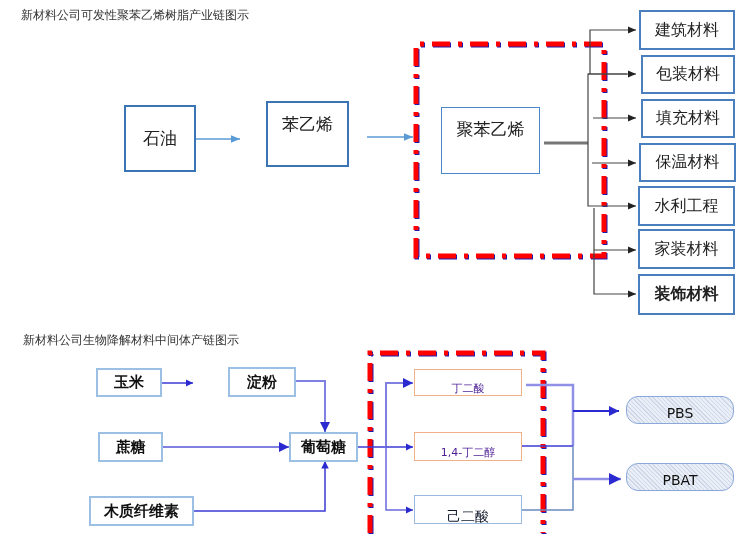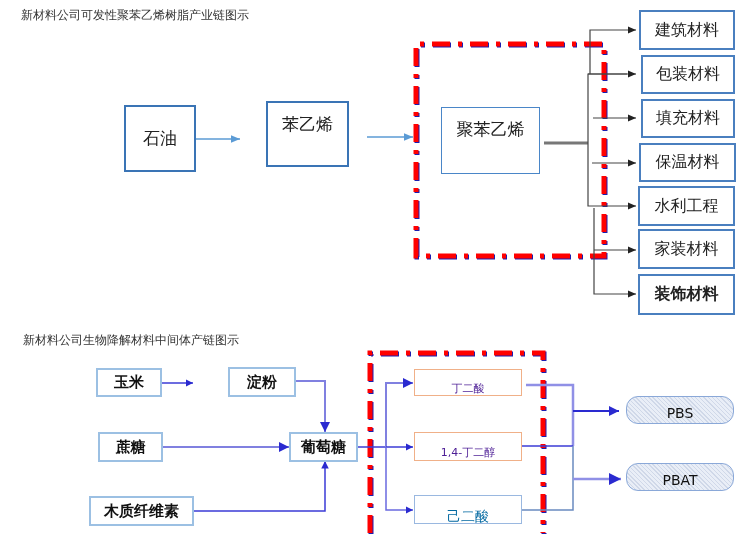--- a/index.html
+++ b/index.html
@@ -7,21 +7,21 @@
          font-family:"DejaVu Sans", "Liberation Sans", sans-serif; }
   .caption { position:absolute; font-size:12px; color:#333; white-space:nowrap; }
   .box { position:absolute; box-sizing:border-box; display:flex; align-items:center; justify-content:center;
          font-size:16px; color:#222; background:#fff; }
   .b1 { border:2px solid #3a74b5; }
   .b1 .t { font-size:17px; }
   .tl { align-items:flex-start; padding-top:10px; }
   .prod { border:2px solid #4a7fbf; font-size:16px; }
   .b2 { border:2px solid #9cc0e3; font-size:15px; font-weight:bold; color:#111; font-family:"DejaVu Serif","Liberation Serif",serif; }
   .b3o { border:1.5px solid #f0b088; font-size:11px; color:#4c1d95; padding-top:11px; }
-  .b3b { border:1.5px solid #9ab8e0; font-size:14px; color:#0369a1; padding-top:14px; }
+  .b3b { border:1.5px solid #9ab8e0; font-size:14px; color:#0f172a; padding-top:14px; }
   .out { border:1.5px solid #8aa8d8; border-radius:12px; font-size:14px; color:#111;
          background-color:#e9eef7;
          background-image:repeating-linear-gradient(45deg, rgba(160,175,205,.35) 0 1px, transparent 1px 3px); padding-top:6px; }
   svg.lines { position:absolute; left:0; top:0; }
 </style>
 </head>
 <body>
 
 <div class="caption" style="left:21px;top:7px;">新材料公司可发性聚苯乙烯树脂产业链图示</div>
 <div class="caption" style="left:23px;top:332px;">新材料公司生物降解材料中间体产链图示</div>

